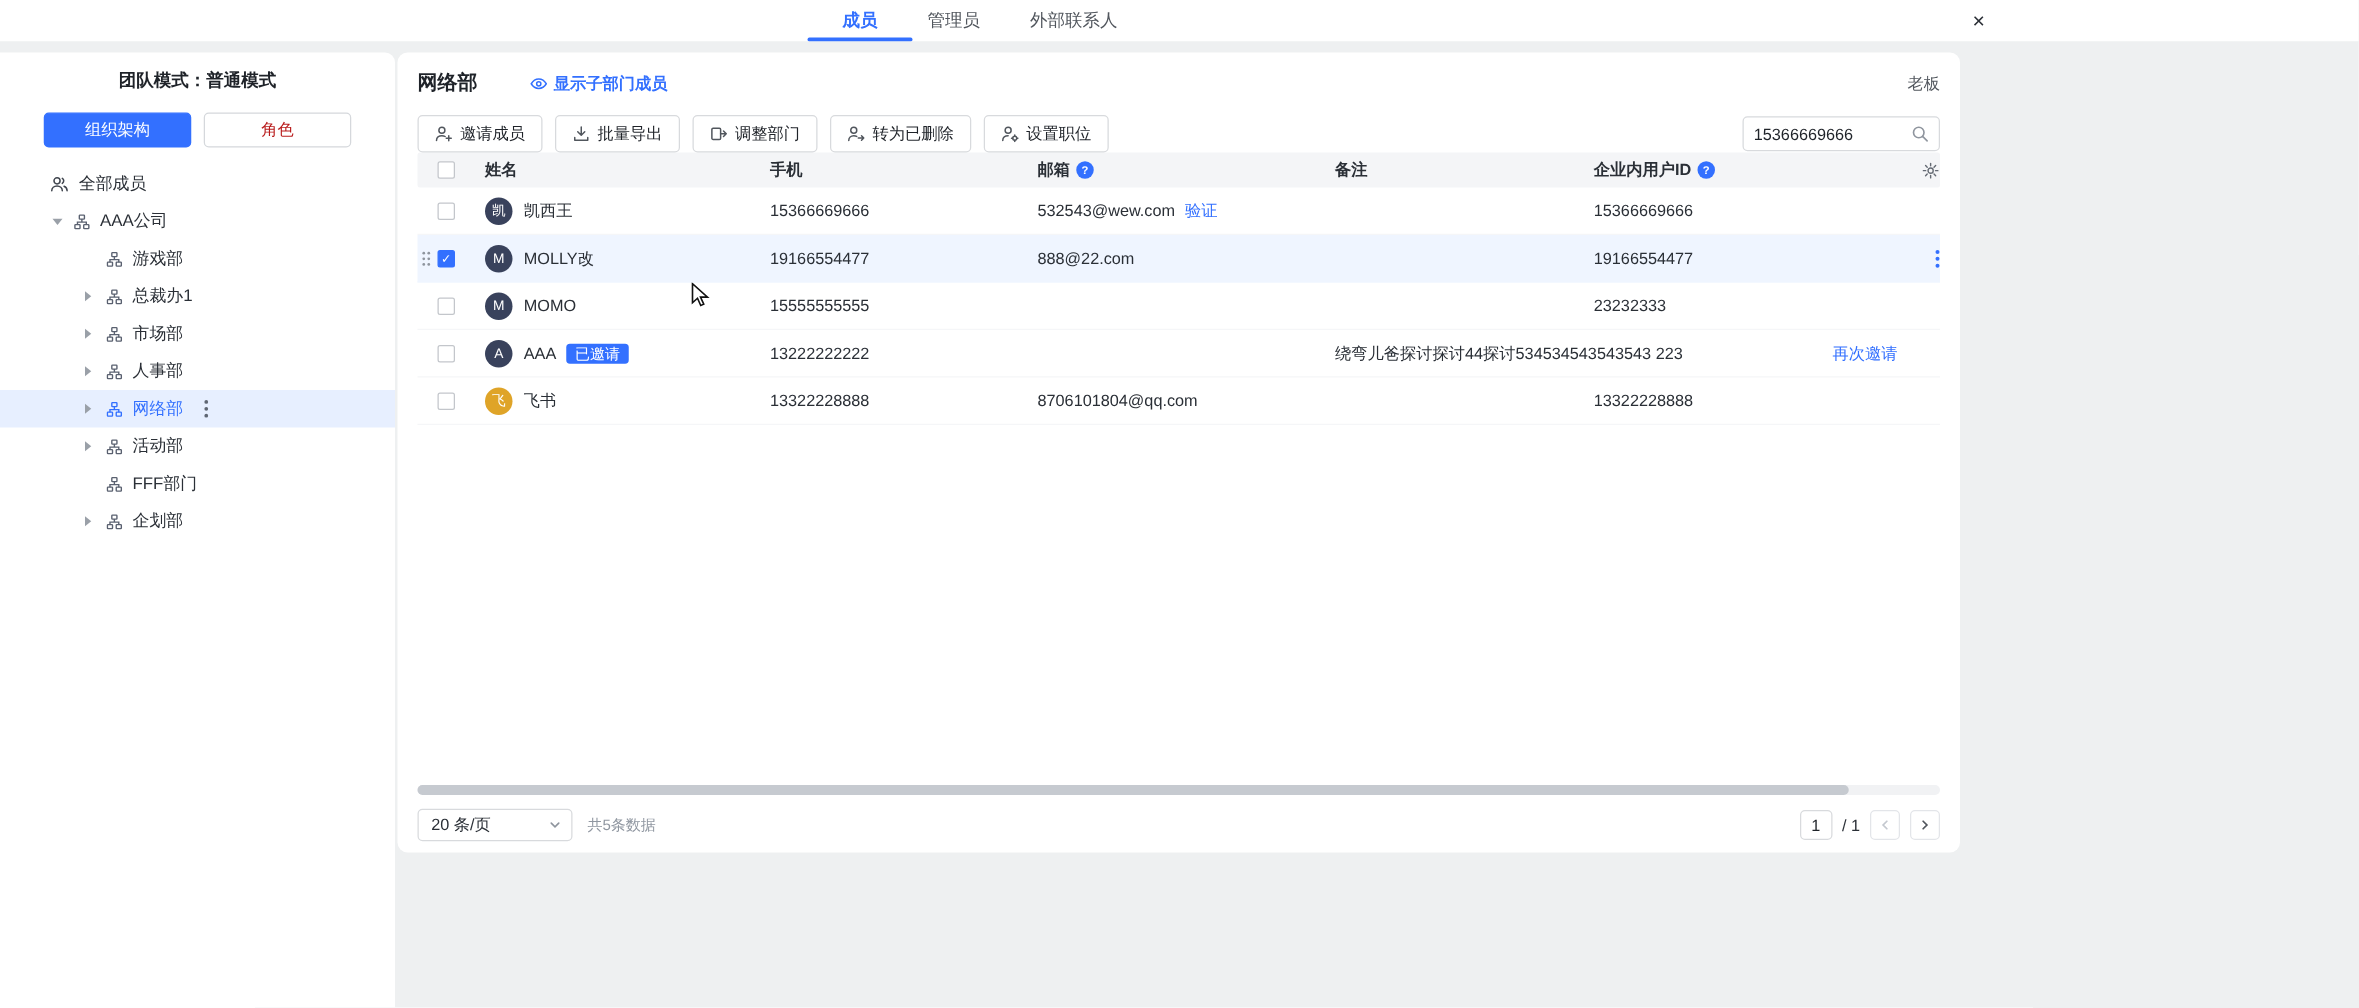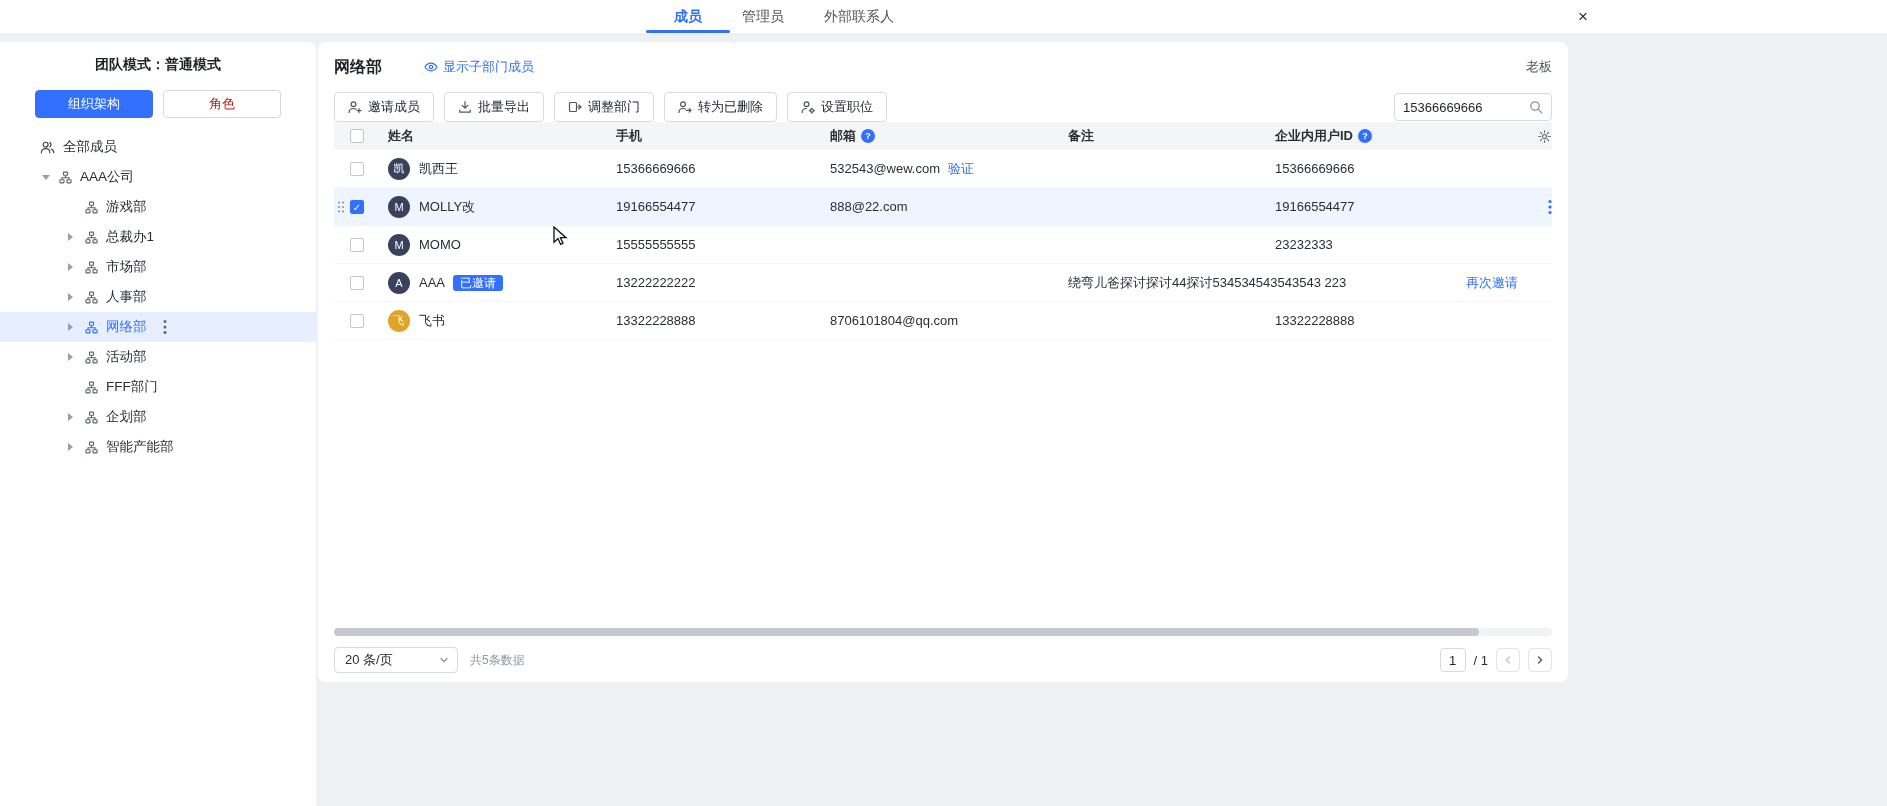--- a/index.html
+++ b/index.html
@@ -36,21 +36,21 @@
   .caret.down::before { content:""; border-top:5px solid #9aa0a8; border-left:4px solid transparent; border-right:4px solid transparent; }
   .caret.none::before { content:""; }
   .tree-ico { display:inline-flex; margin-right:8px; }
   .tree-label { white-space:nowrap; }
   .tree-kebab { display:inline-flex; margin-left:16px; }
   .sb-deleted { position:absolute; top:602px; left:0; width:100%; height:28px; display:flex; align-items:center; padding-left:36px; gap:7px; font-size:13px; color:#51565d; cursor:pointer; }
   
   .main { position:absolute; left:318px; top:42px; width:1250px; height:640px; background:#fff; border-radius:8px; }
   .m-header { display:flex; align-items:center; padding:14px 16px 0 16px; }
   .m-title { font-size:16px; font-weight:bold; line-height:22px; }
-  .m-showsub { margin-left:42px; color:#3370ff; font-size:13px; display:flex; gap:5px; align-items:center; cursor:pointer; }
+  .m-showsub { margin-left:42px; color:#3370ff; font-size:13px; display:flex; gap:5px; align-items:center; cursor:pointer;font-weight:bold; }
   .m-owner { margin-left:auto; color:#51565d; font-size:13px; }
   .m-toolbar { display:flex; gap:10px; padding:14px 16px 0; align-items:center; }
   .tb-btn { height:30px; border:1px solid #d8dadd; border-radius:4px; background:#fff; display:flex; align-items:center; gap:6px; padding:0 13px; font-size:13px; color:#1f2329; cursor:pointer; white-space:nowrap; }
   .m-search { margin-left:auto; width:158px; height:28px; border:1px solid #d8dadd; border-radius:4px; display:flex; align-items:center; padding:0 8px; gap:6px; }
   .m-search input { border:none; outline:none; flex:1; min-width:0; font-size:13px; color:#1f2329; font-family:inherit; background:transparent; }
   
   .table { margin:0 16px 0; }
   .t-head { display:flex; align-items:center; height:28px; background:#f4f5f7; border-radius:2px; font-size:13px; font-weight:bold; color:#2a2f36; }
   .t-row { display:flex; align-items:center; height:38px; font-size:13px; position:relative; border-bottom:1px solid #f5f6f8; color:#2a2f36; }
   .t-row.sel { background:#eff5ff; border-bottom-color:#eff5ff; }
@@ -236,32 +236,20 @@
           <svg width="13" height="13" viewBox="0 0 14 14" fill="none" stroke="#5a6170" stroke-width="1.2">
             <rect x="4.8" y="1.2" width="4.4" height="3.4" rx="0.6"></rect>
               <rect x="1" y="9.4" width="4.4" height="3.4" rx="0.6"></rect>
             <rect x="8.6" y="9.4" width="4.4" height="3.4" rx="0.6"></rect>
               <path d="M7 4.6v2.6M3.2 9.4V7.2h7.6v2.2"></path>
           </svg>
         </span>
         <span class="tree-label">企划部</span>
       </div>
 
-      <div class="tree-row pl-child">
-        <span class="caret right"></span>
-        <span class="tree-ico">
-          <svg width="13" height="13" viewBox="0 0 14 14" fill="none" stroke="#5a6170" stroke-width="1.2">
-            <rect x="4.8" y="1.2" width="4.4" height="3.4" rx="0.6"></rect>
-              <rect x="1" y="9.4" width="4.4" height="3.4" rx="0.6"></rect>
-            <rect x="8.6" y="9.4" width="4.4" height="3.4" rx="0.6"></rect>
-              <path d="M7 4.6v2.6M3.2 9.4V7.2h7.6v2.2"></path>
-          </svg>
-        </span>
-        <span class="tree-label">智能产能部</span>
-      </div>
     </div>
 
   </aside>
 
   <section class="main">
 
     <div class="m-header">
       <span class="m-title">网络部</span>
       <span class="m-showsub">
         <svg width="14" height="14" viewBox="0 0 14 14" fill="none" stroke="#3370ff" stroke-width="1.2">

